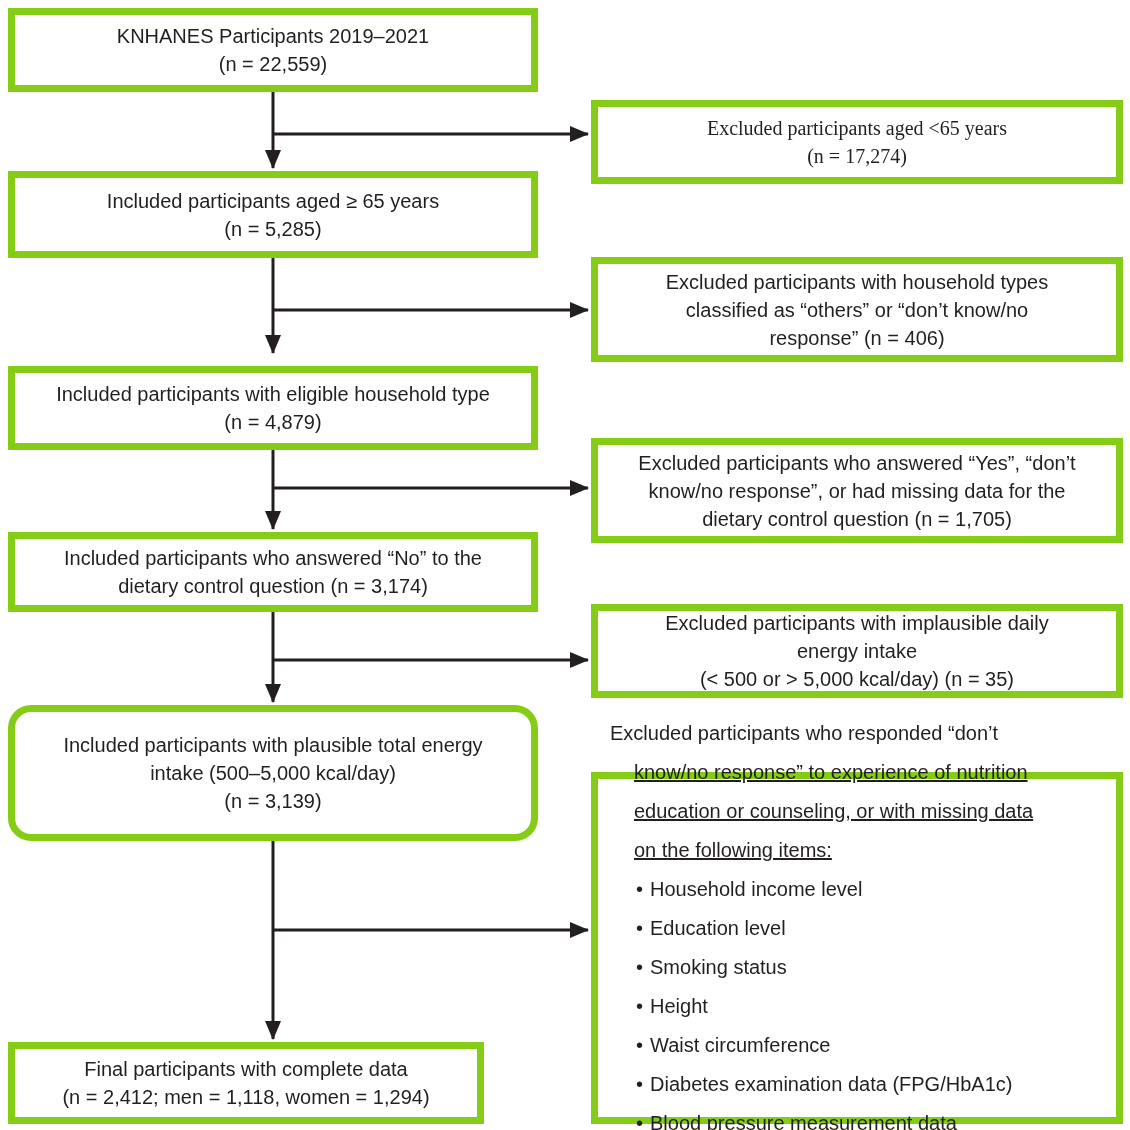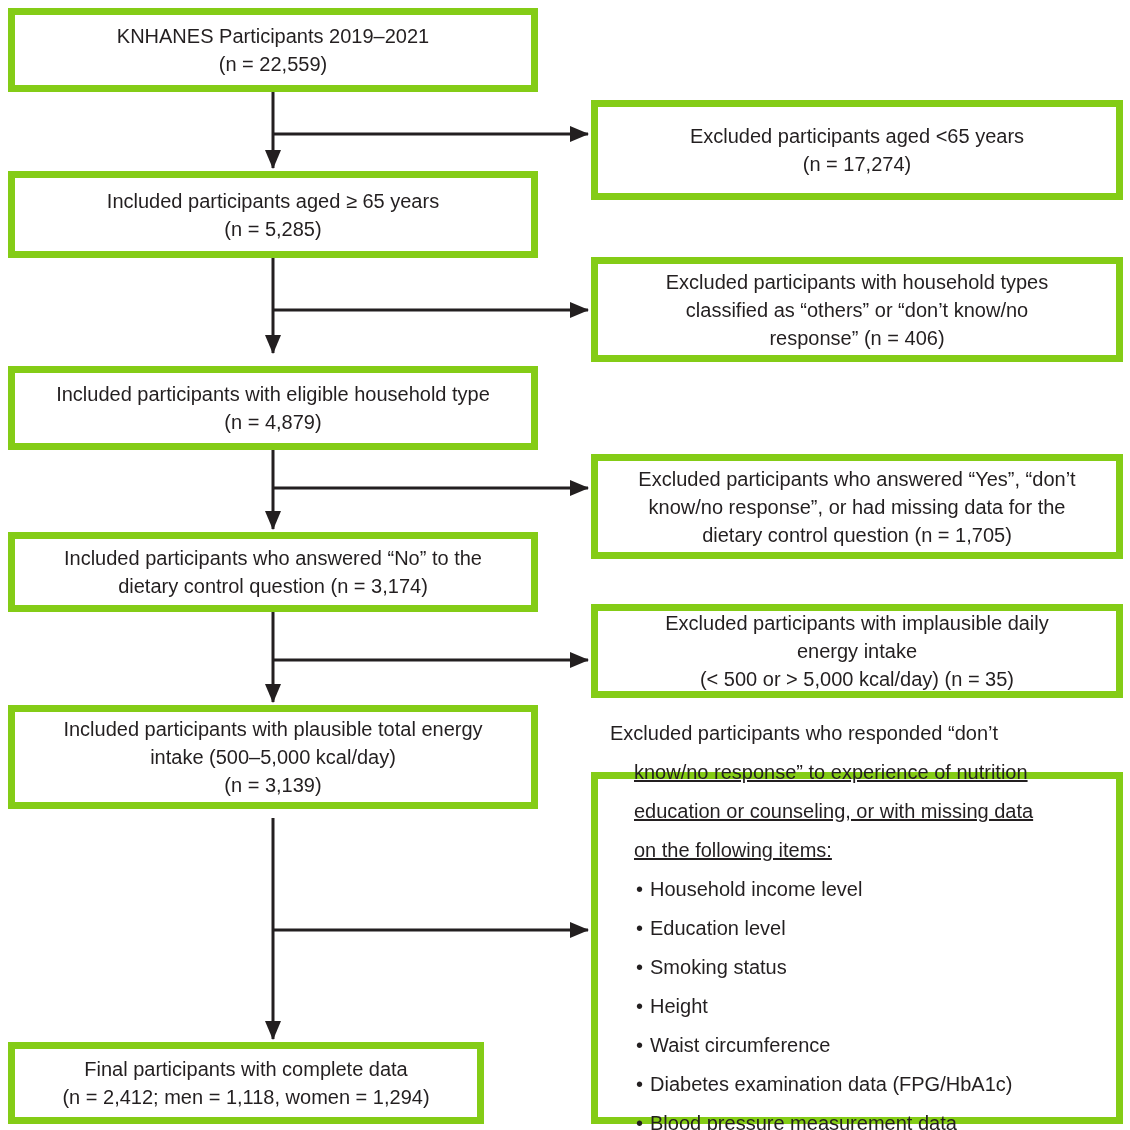--- a/index.html
+++ b/index.html
@@ -86,43 +86,43 @@
   <div class="box" style="left:8px; top:356px; width:530px; height:84px;margin-top:10px;">
     <div class="ln">Included participants with eligible household type</div>
     <div class="ln">(n = 4,879)</div>
   </div>
 
   <div class="box" style="left:8px; top:532px; width:530px; height:80px;">
     <div class="ln">Included participants who answered “No” to the</div>
     <div class="ln">dietary control question (n = 3,174)</div>
   </div>
 
-  <div class="box" style="left:8px; top:705px; width:530px; height:104px;">
+  <div class="box" style="left:8px; top:705px; width:530px; height:136px;border-radius:23px;">
     <div class="ln">Included participants with plausible total energy</div>
     <div class="ln">intake (500–5,000 kcal/day)</div>
     <div class="ln">(n = 3,139)</div>
   </div>
 
   <div class="box" style="left:8px; top:1042px; width:476px; height:82px;">
     <div class="ln">Final participants with complete data</div>
     <div class="ln">(n = 2,412; men = 1,118, women = 1,294)</div>
   </div>
 
-  <div class="box" style="left:591px; top:100px; width:532px; height:100px;">
+  <div class="box" style="left:591px; top:100px; width:532px; height:84px;font-family:Liberation Serif, serif;">
     <div class="ln">Excluded participants aged &lt;65 years</div>
     <div class="ln">(n = 17,274)</div>
   </div>
 
   <div class="box" style="left:591px; top:257px; width:532px; height:105px;">
     <div class="ln">Excluded participants with household types</div>
     <div class="ln">classified as “others” or “don’t know/no</div>
     <div class="ln">response” (n = 406)</div>
   </div>
 
-  <div class="box" style="left:591px; top:438px; width:532px; height:105px;margin-top:16px;">
+  <div class="box" style="left:591px; top:438px; width:532px; height:105px;">
     <div class="ln">Excluded participants who answered “Yes”, “don’t</div>
     <div class="ln">know/no response”, or had missing data for the</div>
     <div class="ln">dietary control question (n = 1,705)</div>
   </div>
 
   <div class="box" style="left:591px; top:604px; width:532px; height:94px;">
     <div class="ln">Excluded participants with implausible daily</div>
     <div class="ln">energy intake</div>
     <div class="ln">(&lt; 500 or &gt; 5,000 kcal/day) (n = 35)</div>
   </div>

